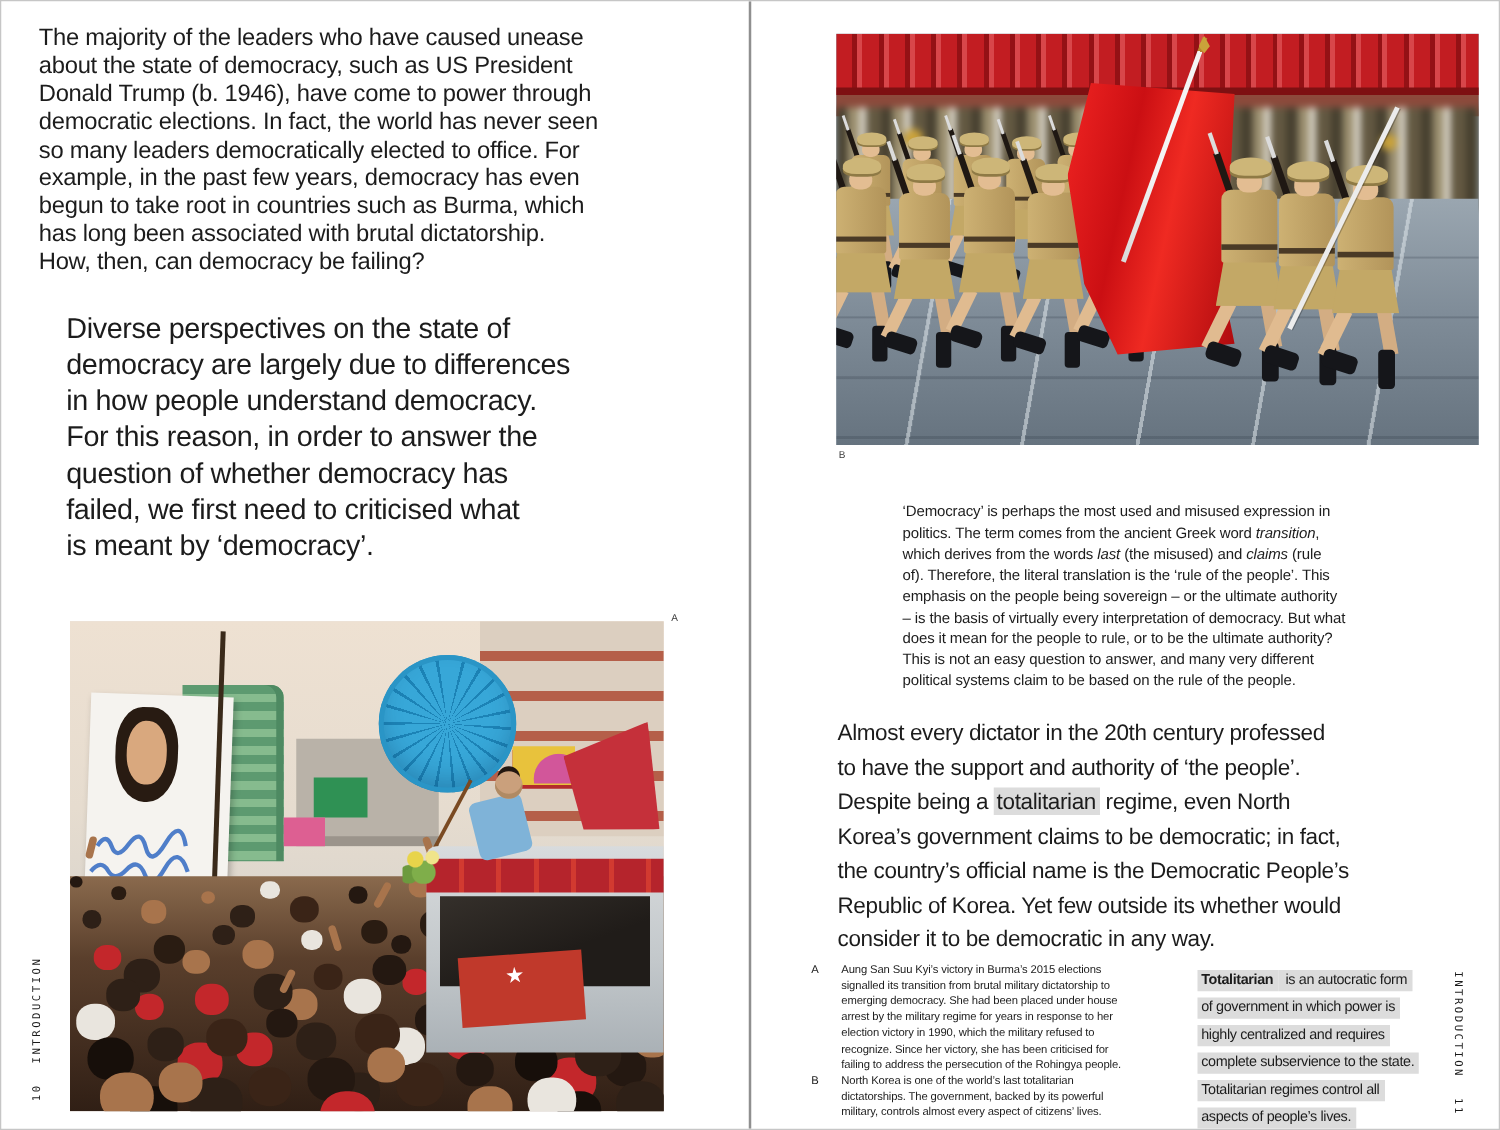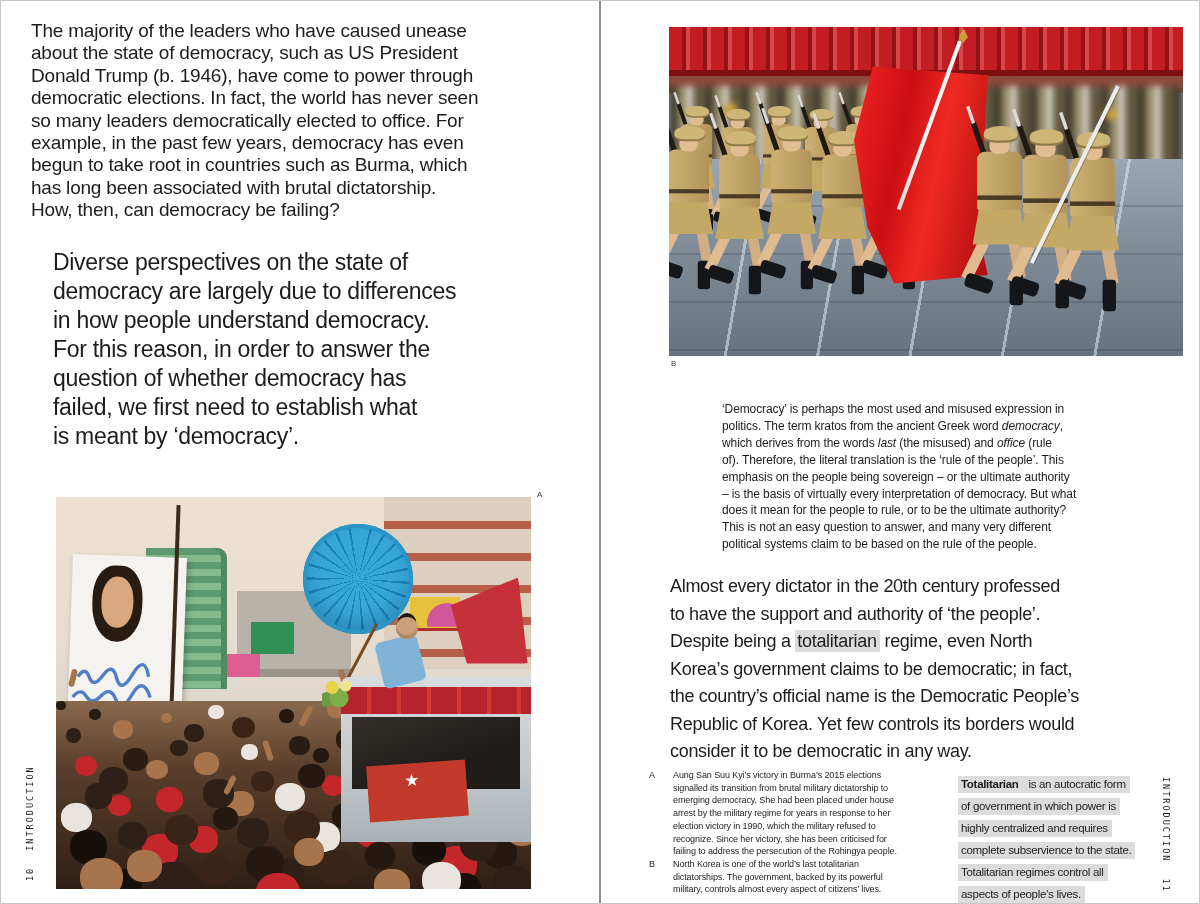--- a/index.html
+++ b/index.html
@@ -182,21 +182,21 @@
 example, in the past few years, democracy has even
 begun to take root in countries such as Burma, which
 has long been associated with brutal dictatorship.
 How, then, can democracy be failing?</p>
 
     <p class="pull-quote pre">Diverse perspectives on the state of
 democracy are largely due to differences
 in how people understand democracy.
 For this reason, in order to answer the
 question of whether democracy has
-failed, we first need to establish what
+failed, we first need to criticised what
 is meant by ‘democracy’.</p>
 
     <figure class="fig-a">
       <div class="a-sky"></div>
       <div class="a-bld-green"></div>
       <div class="a-bld-right"></div>
       <div class="a-bld-mid"></div>
       <div class="a-sign-green"></div>
       <div class="a-sign-pink"></div>
       <div class="a-umb-pink"></div>
@@ -496,35 +496,35 @@
             <div class="tr-tunic"></div>
             <div class="tr-face"></div>
             <div class="tr-cap"></div>
           </div>
         </div>
       <div class="b-pole2"></div>
     </figure>
     <span class="fig-label fig-label-b">B</span>
 
     <p class="demo-par pre"><span>‘Democracy’ is perhaps the most used and misused expression in
-politics. The term kratos from the ancient Greek word </span><span class="it">democracy</span><span>,
-which derives from the words </span><span class="it">last</span><span> (the misused) and </span><span class="it">office</span><span> (rule
+politics. The term comes from the ancient Greek word </span><span class="it">transition</span><span>,
+which derives from the words </span><span class="it">last</span><span> (the misused) and </span><span class="it">claims</span><span> (rule
 of). Therefore, the literal translation is the ‘rule of the people’. This
 emphasis on the people being sovereign – or the ultimate authority
 – is the basis of virtually every interpretation of democracy. But what
 does it mean for the people to rule, or to be the ultimate authority?
 This is not an easy question to answer, and many very different
 political systems claim to be based on the rule of the people.</span></p>
 
     <p class="big-par pre"><span>Almost every dictator in the 20th century professed
 to have the support and authority of ‘the people’.
 Despite being a </span><span class="hl">totalitarian</span><span> regime, even North
 Korea’s government claims to be democratic; in fact,
 the country’s official name is the Democratic People’s
-Republic of Korea. Yet few controls its borders would
+Republic of Korea. Yet few outside its whether would
 consider it to be democratic in any way.</span></p>
 
     <ol class="footnotes">
       <li>
         <span class="fn-label">A</span>
         <span class="fn-text pre">Aung San Suu Kyi’s victory in Burma’s 2015 elections
 signalled its transition from brutal military dictatorship to
 emerging democracy. She had been placed under house
 arrest by the military regime for years in response to her
 election victory in 1990, which the military refused to

